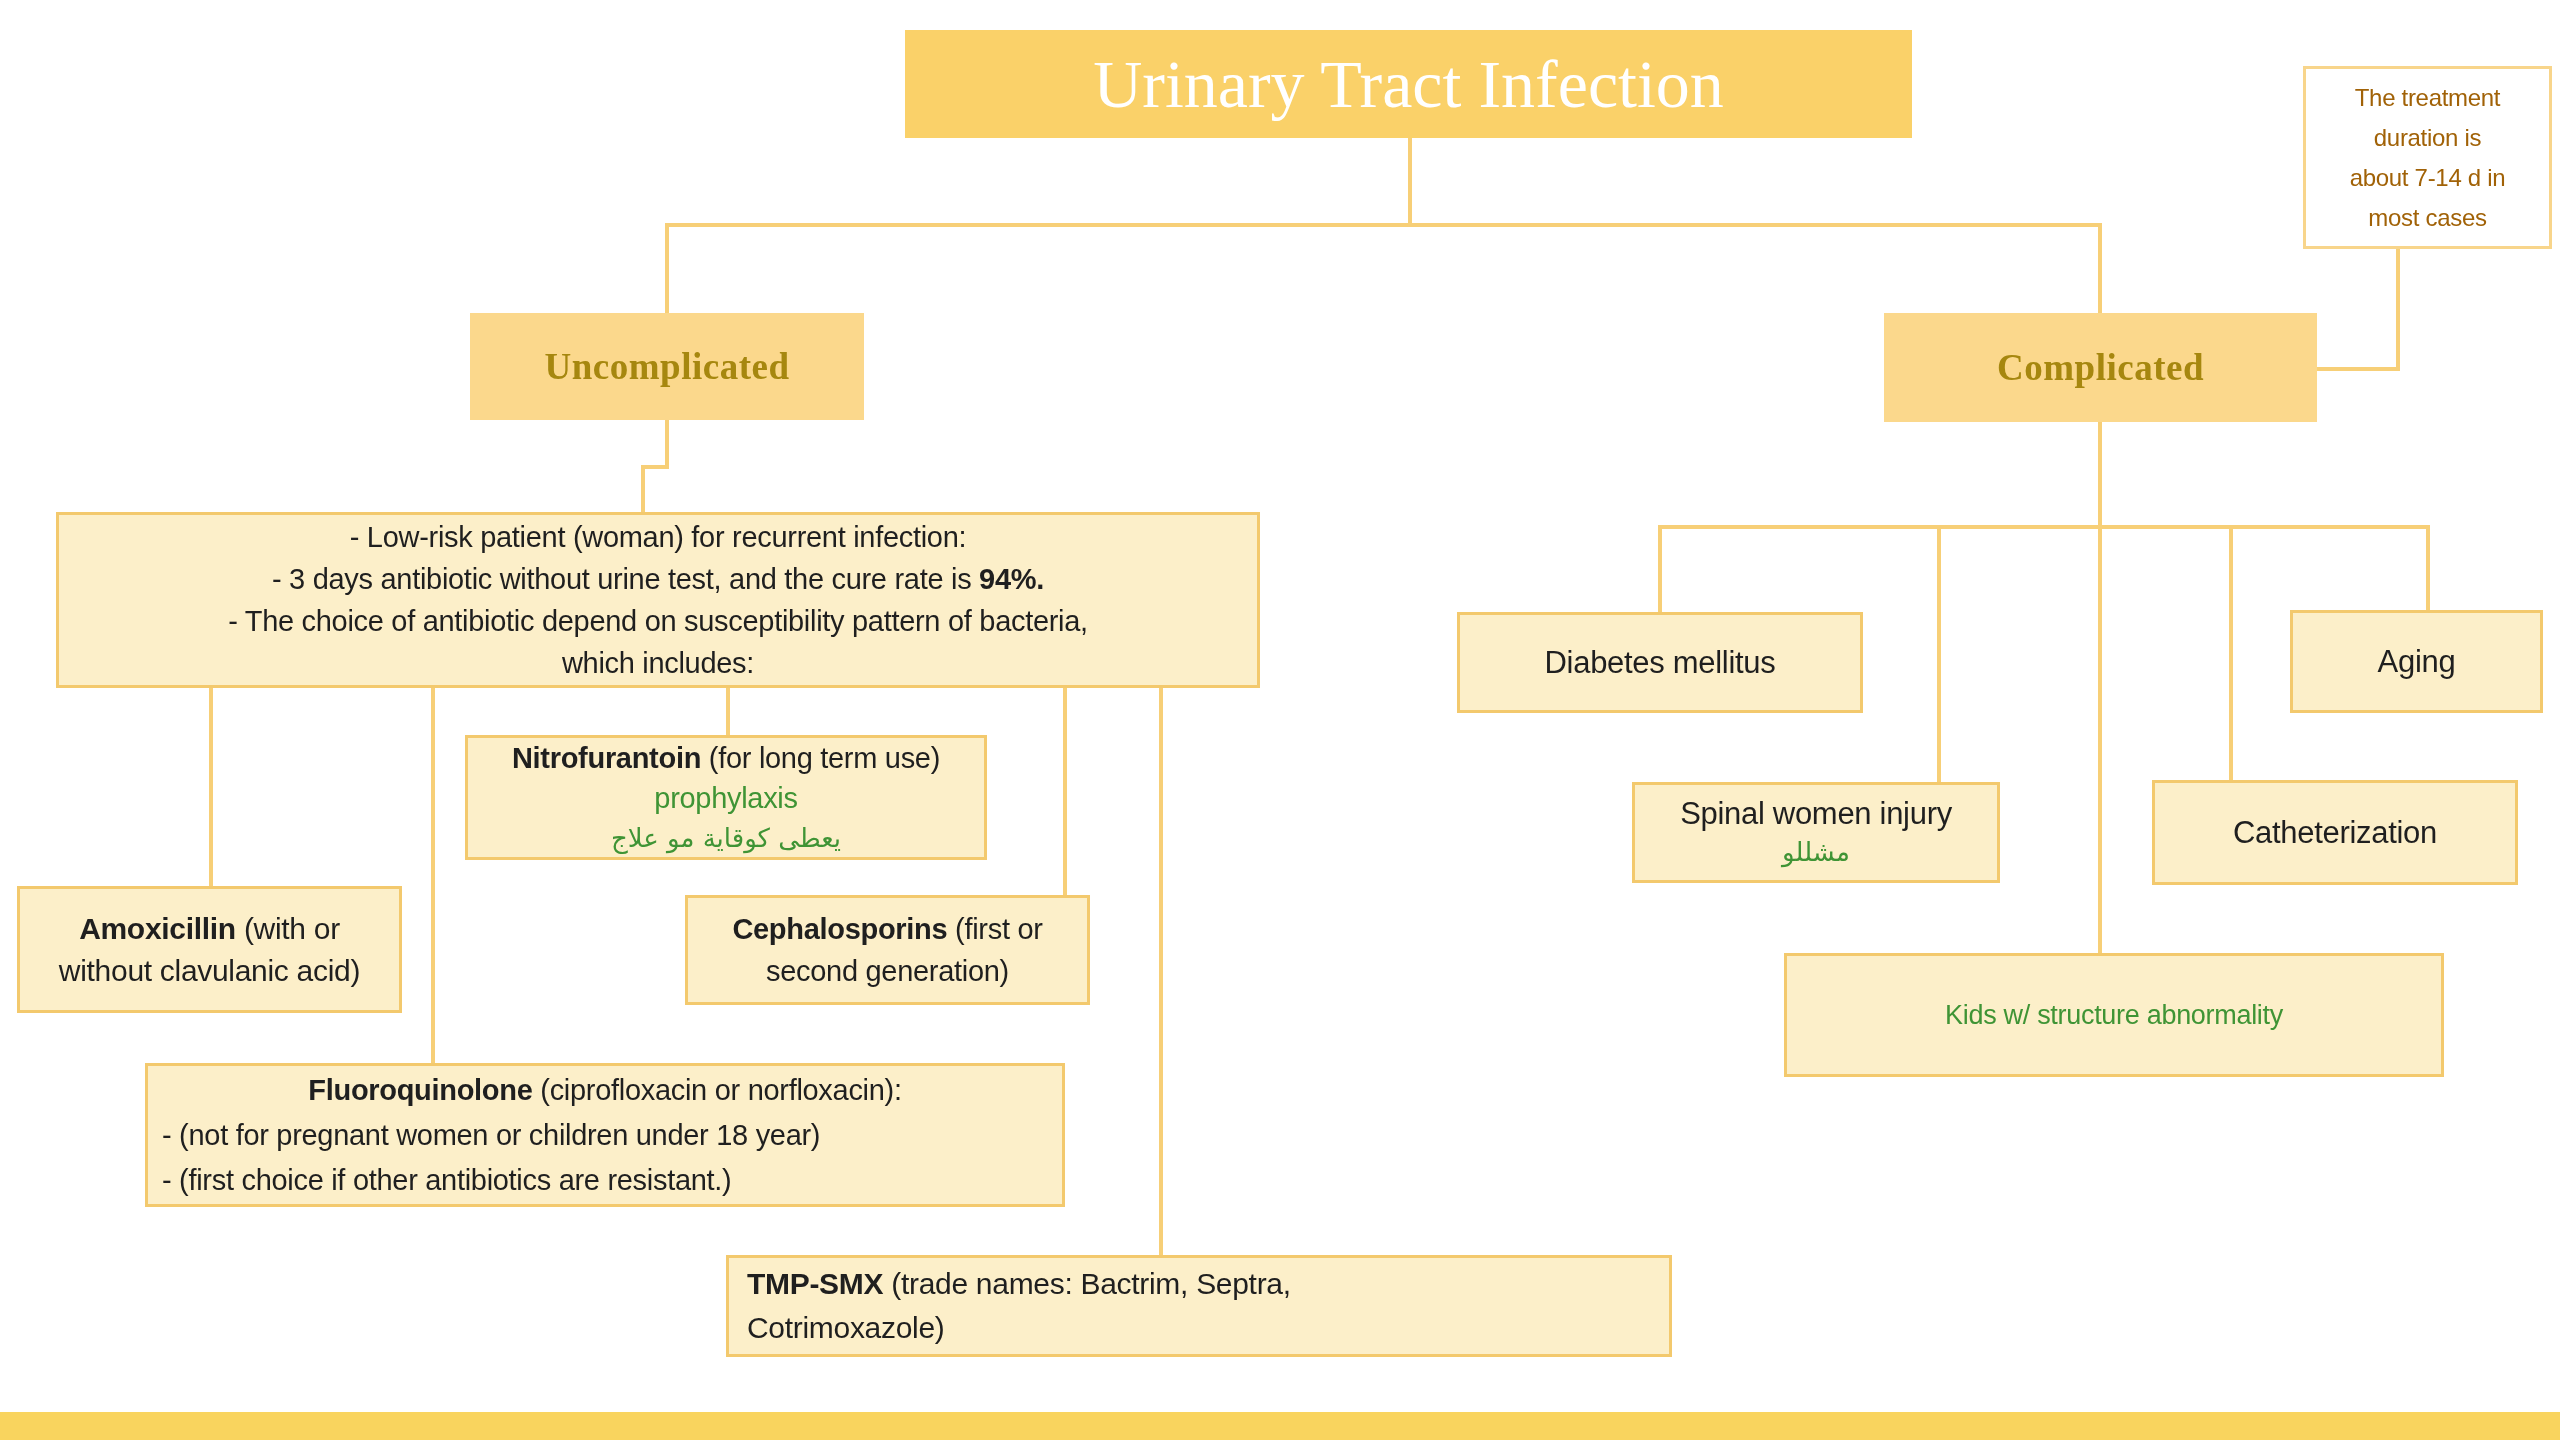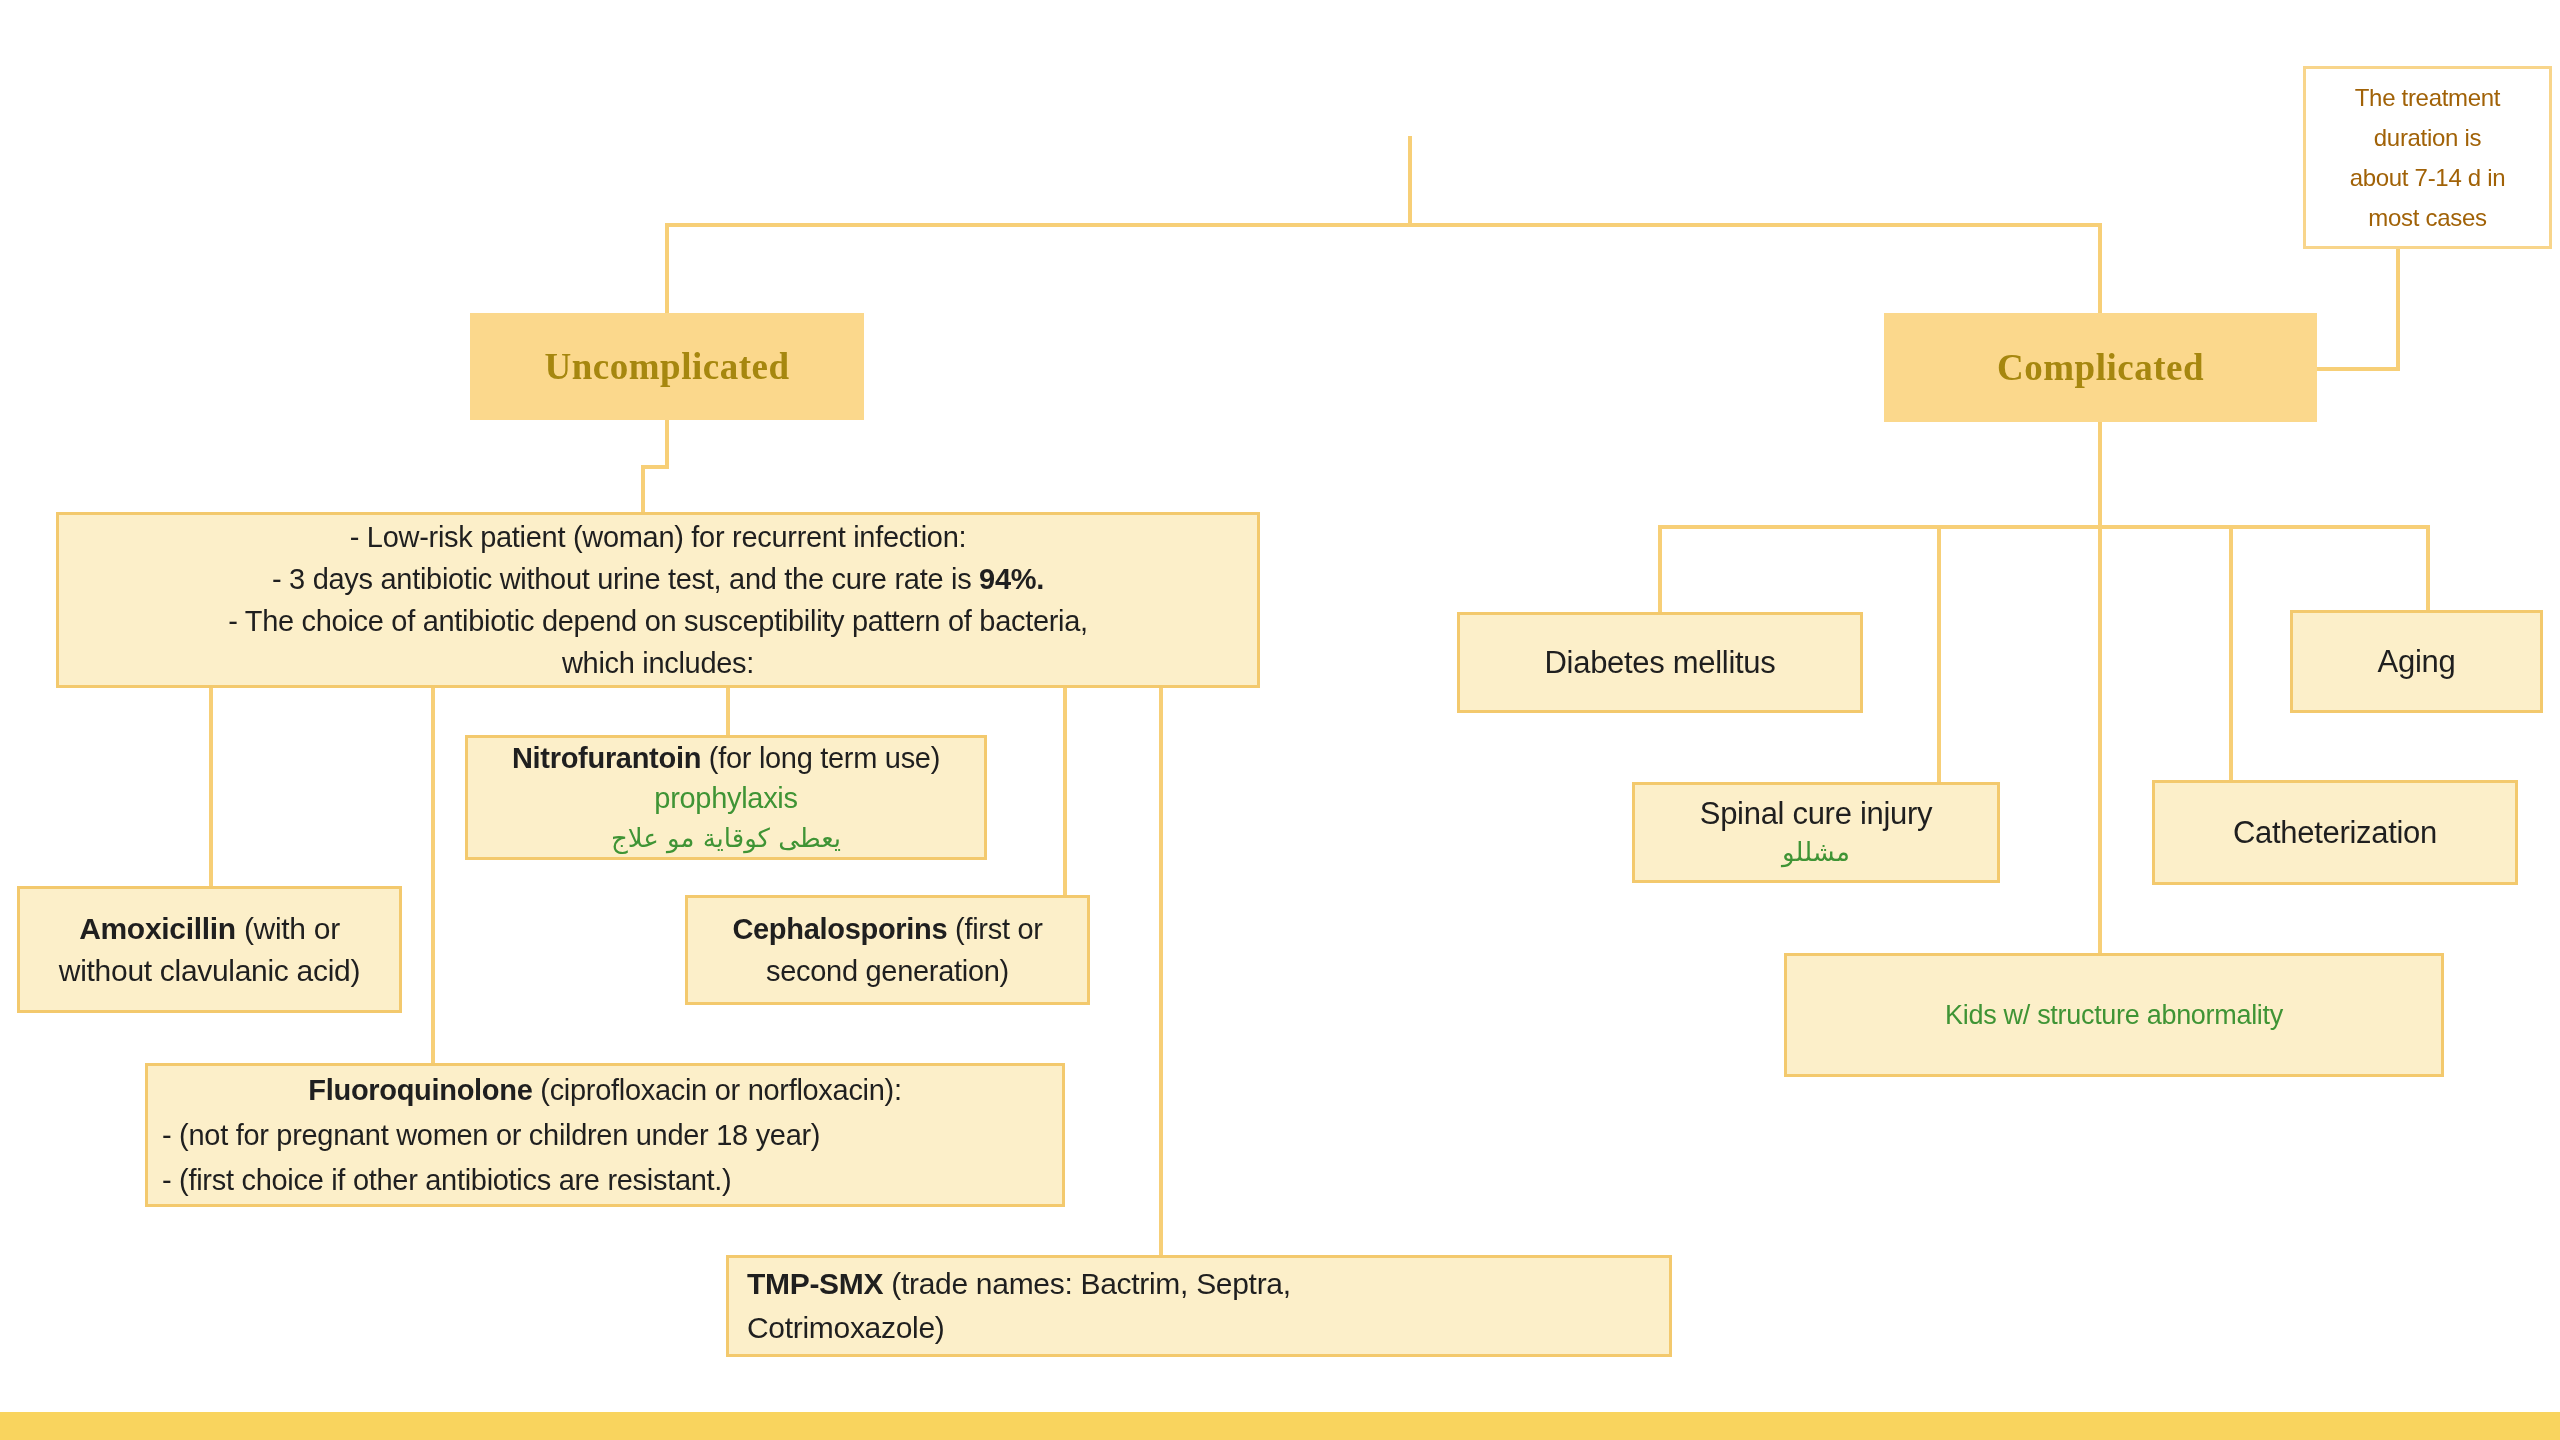--- a/index.html
+++ b/index.html
@@ -67,20 +67,23 @@
     <path d="M1161 688 V1255"></path>
     <path d="M2100 422 V953"></path>
     <path d="M1660 527 H2428"></path>
     <path d="M1660 527 V612"></path>
     <path d="M1939 527 V782"></path>
     <path d="M2231 527 V780"></path>
     <path d="M2428 527 V610"></path>
     <path d="M2398 249 V369 H2317"></path>
   </svg>
 
+  <div class="box title-box">
+    <span>Urinary Tract Infection</span>
+  </div>
 
   <div class="note-box">
     <div>The treatment</div>
     <div>duration is</div>
     <div>about 7-14 d in</div>
     <div>most cases</div>
   </div>
 
   <div class="box header-box header-uncomplicated">
     <span>Uncomplicated</span>
@@ -119,21 +122,21 @@
   <div class="box node tmpsmx">
     <div><b>TMP-SMX</b><span> (trade names: Bactrim, Septra,</span></div>
     <div>Cotrimoxazole)</div>
   </div>
 
   <div class="box node diabetes">
     <span>Diabetes mellitus</span>
   </div>
 
   <div class="box node spinal">
-    <div>Spinal cure injury</div>
+    <div>Spinal women injury</div>
     <div class="green arabic">مشللو</div>
   </div>
 
   <div class="box node cath">
     <span>Catheterization</span>
   </div>
 
   <div class="box node aging">
     <span>Aging</span>
   </div>

